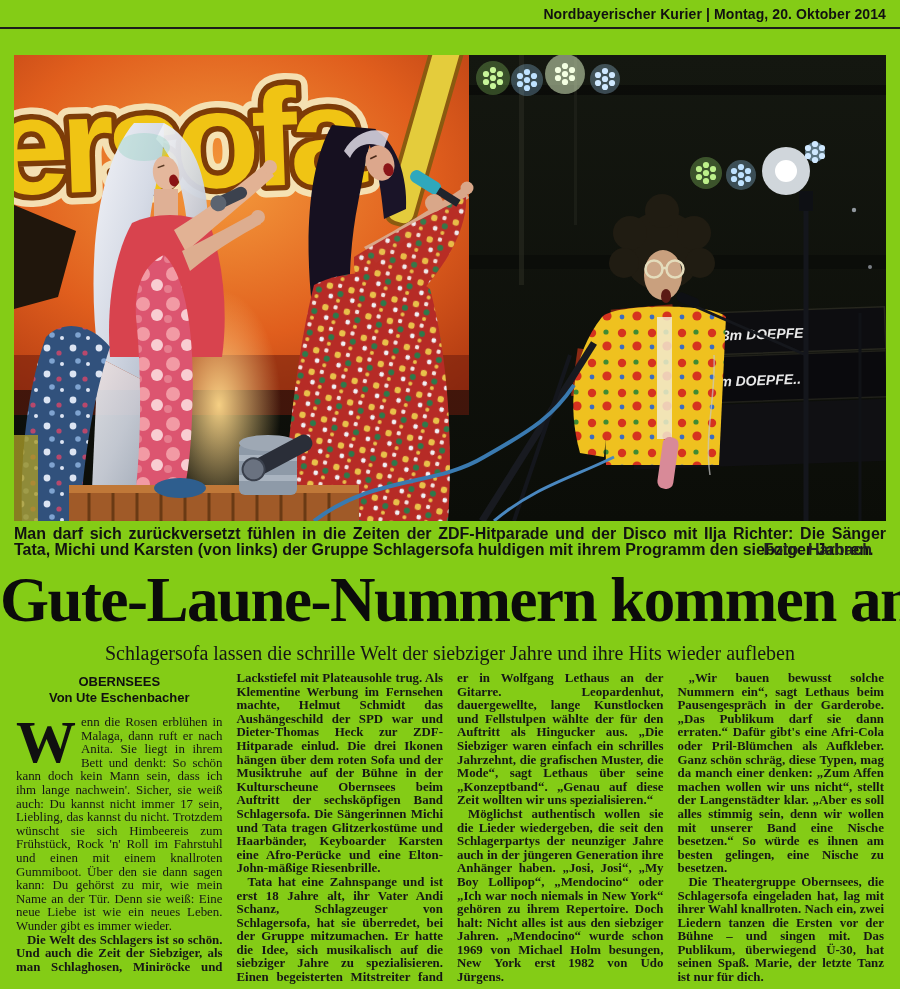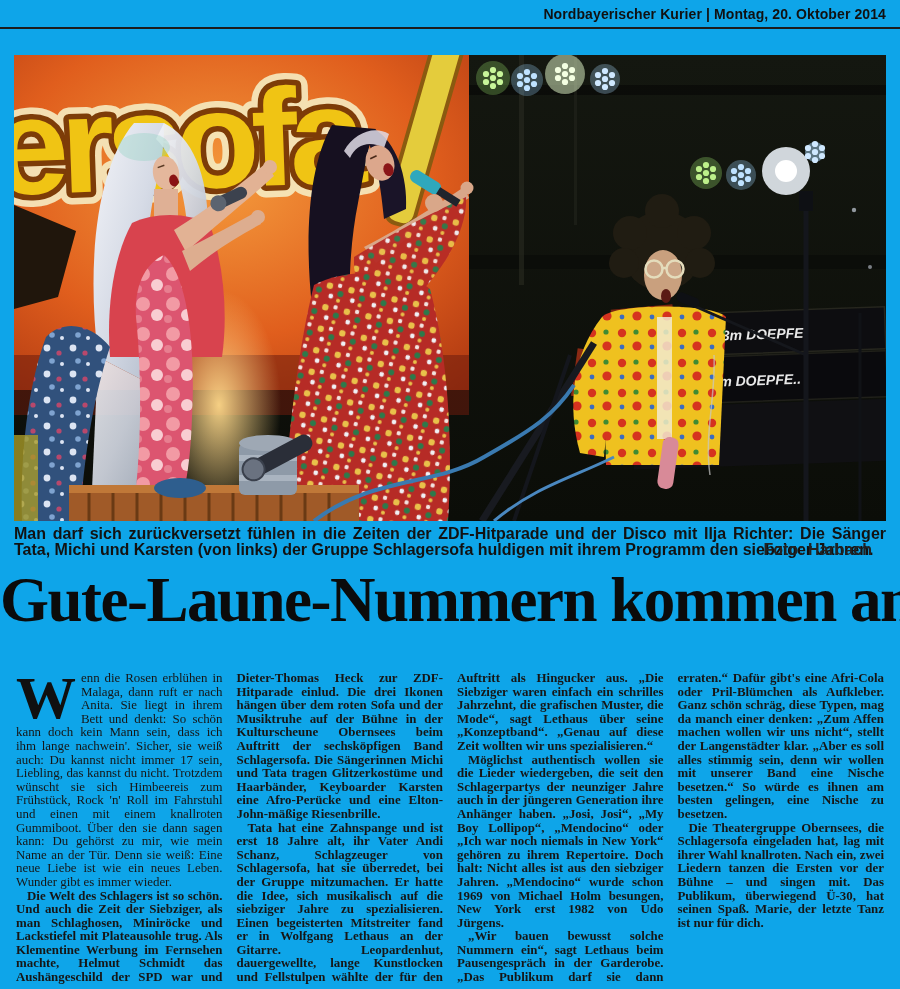--- a/index.html
+++ b/index.html
@@ -1,18 +1,18 @@
 <!DOCTYPE html>
 <html lang="de"><head>
 <meta charset="utf-8">
 <style>
   html,body{margin:0;padding:0;background:#e8e6e0;}
   .page{
     position:relative;width:900px;height:989px;margin:0 auto;
-    background:#0ea5e9;overflow:hidden;
+    background:#84cc16;overflow:hidden;
     font-family:"Liberation Serif",serif;color:#1a1a1a;
   }
   .masthead{
     position:absolute;top:6px;right:14px;
     font-family:"Liberation Sans",sans-serif;font-weight:bold;
     font-size:14px;letter-spacing:.1px;color:#111;
   }
   .masthead-rule{
     position:absolute;top:27px;left:0;width:900px;height:2px;background:#1c1c1c;
   }
@@ -279,22 +279,27 @@
       </g>
     </svg>
   </figure>
 
   <div class="caption">
     <span>Man darf sich zurückversetzt fühlen in die Zeiten der ZDF-Hitparade und der Disco mit Ilja Richter: Die Sänger Tata, Michi und Karsten (von links) der Gruppe Schlagersofa huldigen mit ihrem Programm den siebziger Jahren.</span>
     <span class="credit">Foto: Harbach</span>
   </div>
 
   <h1 class="headline" style="margin:0;">Gute-Laune-Nummern kommen an</h1>
+  <div class="subheadline">Schlagersofa lassen die schrille Welt der siebziger Jahre und ihre Hits wieder aufleben</div>
 
   <div class="article">
+    <div class="byline">
+      <div>OBERNSEES</div>
+      <div>Von Ute Eschenbacher</div>
+    </div>
     <p><span class="dropcap">W</span><span>enn die Rosen erblühen in Malaga, dann ruft er nach Anita. Sie liegt in ihrem Bett und denkt: So schön kann doch kein Mann sein, dass ich ihm lange nachwein'. Sicher, sie weiß auch: Du kannst nicht immer 17 sein, Liebling, das kannst du nicht. Trotzdem wünscht sie sich Himbeereis zum Frühstück, Rock 'n' Roll im Fahrstuhl und einen mit einem knallroten Gummiboot. Über den sie dann sagen kann: Du gehörst zu mir, wie mein Name an der Tür. Denn sie weiß: Eine neue Liebe ist wie ein neues Leben. Wunder gibt es immer wieder.</span></p>
     <p>Die Welt des Schlagers ist so schön. Und auch die Zeit der Siebziger, als man Schlaghosen, Miniröcke und Lackstiefel mit Plateausohle trug. Als Klementine Werbung im Fernsehen machte, Helmut Schmidt das Aushängeschild der SPD war und Dieter-Thomas Heck zur ZDF-Hitparade einlud. Die drei Ikonen hängen über dem roten Sofa und der Musiktruhe auf der Bühne in der Kulturscheune Obernsees beim Auftritt der sechsköpfigen Band Schlagersofa. Die Sängerinnen Michi und Tata tragen Glitzerkostüme und Haarbänder, Keyboarder Karsten eine Afro-Perücke und eine Elton-John-mäßige Riesenbrille.</p>
     <p>Tata hat eine Zahnspange und ist erst 18 Jahre alt, ihr Vater Andi Schanz, Schlagzeuger von Schlagersofa, hat sie überredet, bei der Gruppe mitzumachen. Er hatte die Idee, sich musikalisch auf die siebziger Jahre zu spezialisieren. Einen begeisterten Mitstreiter fand er in Wolfgang Lethaus an der Gitarre. Leopardenhut, dauergewellte, lange Kunstlocken und Fellstulpen wählte der für den Auftritt als Hingucker aus. „Die Siebziger waren einfach ein schrilles Jahrzehnt, die grafischen Muster, die Mode“, sagt Lethaus über seine „Konzeptband“. „Genau auf diese Zeit wollten wir uns spezialisieren.“</p>
     <p>Möglichst authentisch wollen sie die Lieder wiedergeben, die seit den Schlagerpartys der neunziger Jahre auch in der jüngeren Generation ihre Anhänger haben. „Josi, Josi“, „My Boy Lollipop“, „Mendocino“ oder „Ich war noch niemals in New York“ gehören zu ihrem Repertoire. Doch halt: Nicht alles ist aus den siebziger Jahren. „Mendocino“ wurde schon 1969 von Michael Holm besungen, New York erst 1982 von Udo Jürgens.</p>
     <p>„Wir bauen bewusst solche Nummern ein“, sagt Lethaus beim Pausengespräch in der Garderobe. „Das Publikum darf sie dann erraten.“ Dafür gibt's eine Afri-Cola oder Pril-Blümchen als Aufkleber. Ganz schön schräg, diese Typen, mag da manch einer denken: „Zum Affen machen wollen wir uns nicht“, stellt der Langenstädter klar. „Aber es soll alles stimmig sein, denn wir wollen mit unserer Band eine Nische besetzen.“ So würde es ihnen am besten gelingen, eine Nische zu besetzen.</p>
     <p>Die Theatergruppe Obernsees, die Schlagersofa eingeladen hat, lag mit ihrer Wahl knallroten. Nach ein, zwei Liedern tanzen die Ersten vor der Bühne – und singen mit. Das Publikum, überwiegend Ü-30, hat seinen Spaß. Marie, der letzte Tanz ist nur für dich.</p>
   </div>
 
 </div>
 

